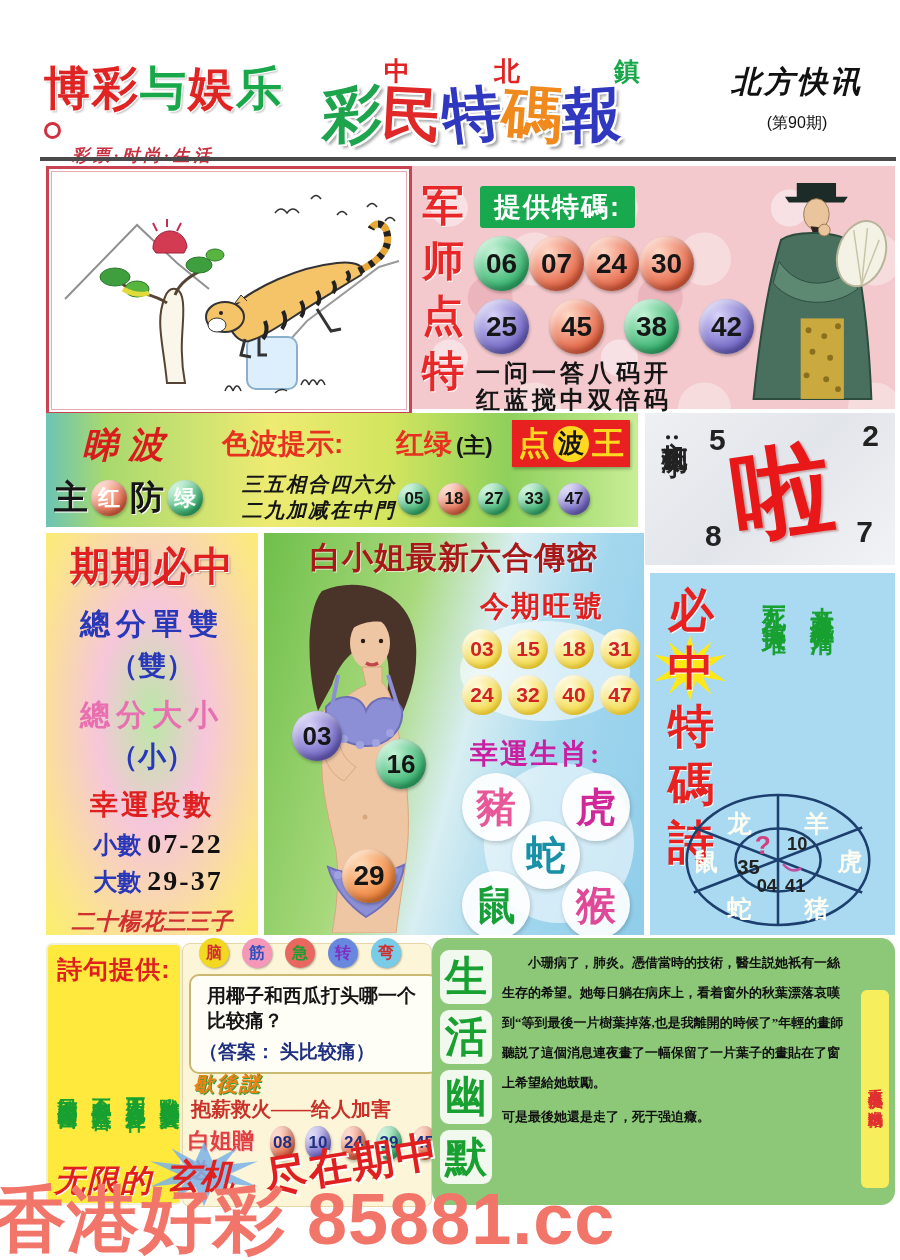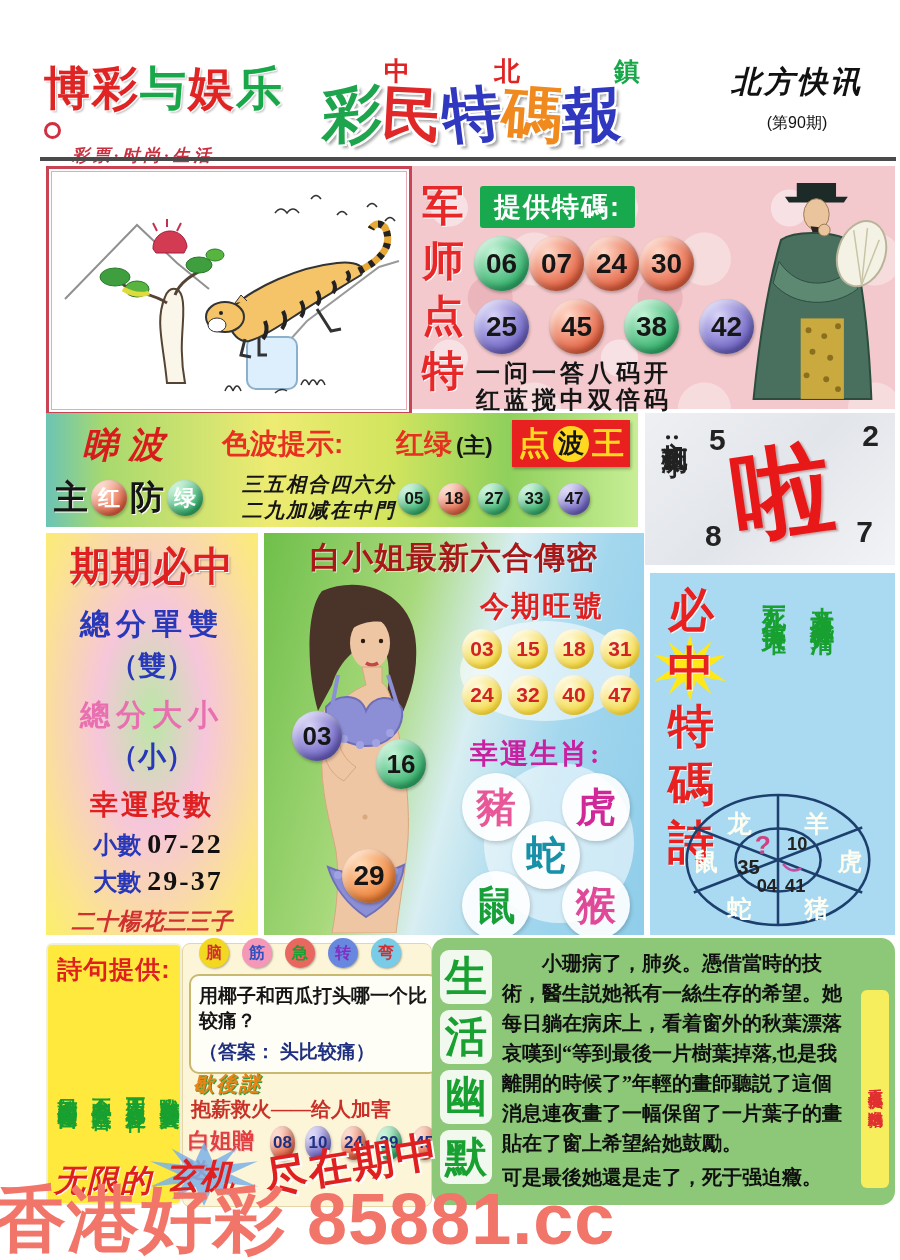--- a/index.html
+++ b/index.html
@@ -167,21 +167,21 @@
 
   .midbox{left:182px;top:943px;width:248px;height:262px;background:#fdf5d8;border:1px solid #e6d6a6;border-radius:8px;}
   .brainrow{position:absolute;left:16px;top:-6px;display:flex;gap:13px;}
   .brainrow span{width:30px;height:30px;border-radius:50%;display:inline-flex;align-items:center;
      justify-content:center;font-size:16px;font-weight:900;box-shadow:1px 1px 2px rgba(0,0,0,.3);}
   .br0{background:#f2d820;color:#d03030;} .br1{background:#f598b8;color:#3050c0;}
   .br2{background:#e86860;color:#18a030;} .br3{background:#6888e0;color:#802ec0;}
   .br4{background:#78cce8;color:#d03030;}
   .riddlebox{position:absolute;left:6px;top:30px;width:230px;background:#fffef6;border:2px solid #c8b870;
      border-radius:10px;padding:7px 8px;}
-  .riddle{font-size:19px;font-weight:900;color:#151515;line-height:25px;font-family:"Liberation Serif",serif;}
+  .riddle{font-size:19px;font-weight:900;color:#151515;line-height:25px;font-family:"Liberation Serif",serif;margin-left:8px;}
   .answer{margin-top:6px;font-size:19px;font-weight:900;color:#203080;font-family:"Liberation Serif",serif;}
   .xhy-label{position:absolute;left:10px;top:126px;font-size:21px;font-weight:900;color:#e88418;
      text-shadow:1px 1px 0 #2e9e40;letter-spacing:2px;font-style:italic;}
   .xiehouyu{position:absolute;left:8px;top:152px;font-size:20px;font-weight:900;color:#c83028;
      font-family:"Liberation Serif",serif;}
   .giftrow{position:absolute;left:5px;top:182px;display:flex;align-items:flex-start;gap:10px;}
   .gift-label{font-size:22px;font-weight:900;color:#e04040;text-shadow:1px 1px 0 #f8c8c8;}
   .giftrow .ball{color:#203080;}
   .slogan{left:54px;top:1146px;width:390px;height:66px;z-index:5;}
   .sl1{position:absolute;left:0;top:14px;font-size:31px;font-weight:900;font-style:italic;color:#e02020;
@@ -191,21 +191,21 @@
      clip-path:polygon(50% 0%,58% 30%,80% 10%,68% 36%,100% 30%,74% 50%,100% 70%,68% 64%,80% 90%,58% 70%,50% 100%,42% 70%,20% 90%,32% 64%,0% 70%,26% 50%,0% 30%,32% 36%,20% 10%,42% 30%);
      z-index:-1;opacity:.85;}
   .sl3{position:absolute;left:210px;top:-10px;font-size:42px;font-weight:900;color:#e02020;
      transform:rotate(-9deg);letter-spacing:2px;text-shadow:2px 2px 0 #fff;}
 
   .humorbox{left:432px;top:938px;width:463px;height:267px;background:#8cc878;border-radius:14px;}
   .humor-title{position:absolute;left:8px;top:12px;}
   .humor-title span{display:block;width:52px;height:54px;margin-bottom:6px;background:rgba(255,255,255,.88);
      border-radius:9px;color:#18a030;font-size:42px;font-weight:900;line-height:54px;text-align:center;
      font-family:"Liberation Serif",serif;}
-  .story{position:absolute;left:70px;top:10px;width:346px;font-size:20px;color:#101010;line-height:30px;
+  .story{position:absolute;left:70px;top:10px;width:346px;font-size:13px;color:#101010;line-height:30px;
      font-family:"Liberation Serif",serif;font-weight:bold;}
   .story .p1{text-indent:2em;}
   .story .p2{margin-top:4px;}
   .side-strip{position:absolute;right:6px;top:52px;width:28px;height:198px;background:#f6ee5c;border-radius:6px;
      display:flex;align-items:center;justify-content:center;}
   .side-strip div{writing-mode:vertical-rl;font-size:15px;font-weight:900;color:#e03030;letter-spacing:1px;}
 
   .watermark{left:-6px;top:1172px;font-size:72px;font-weight:900;color:#f2756a;white-space:nowrap;
      z-index:9;letter-spacing:1px;}
 </style>

